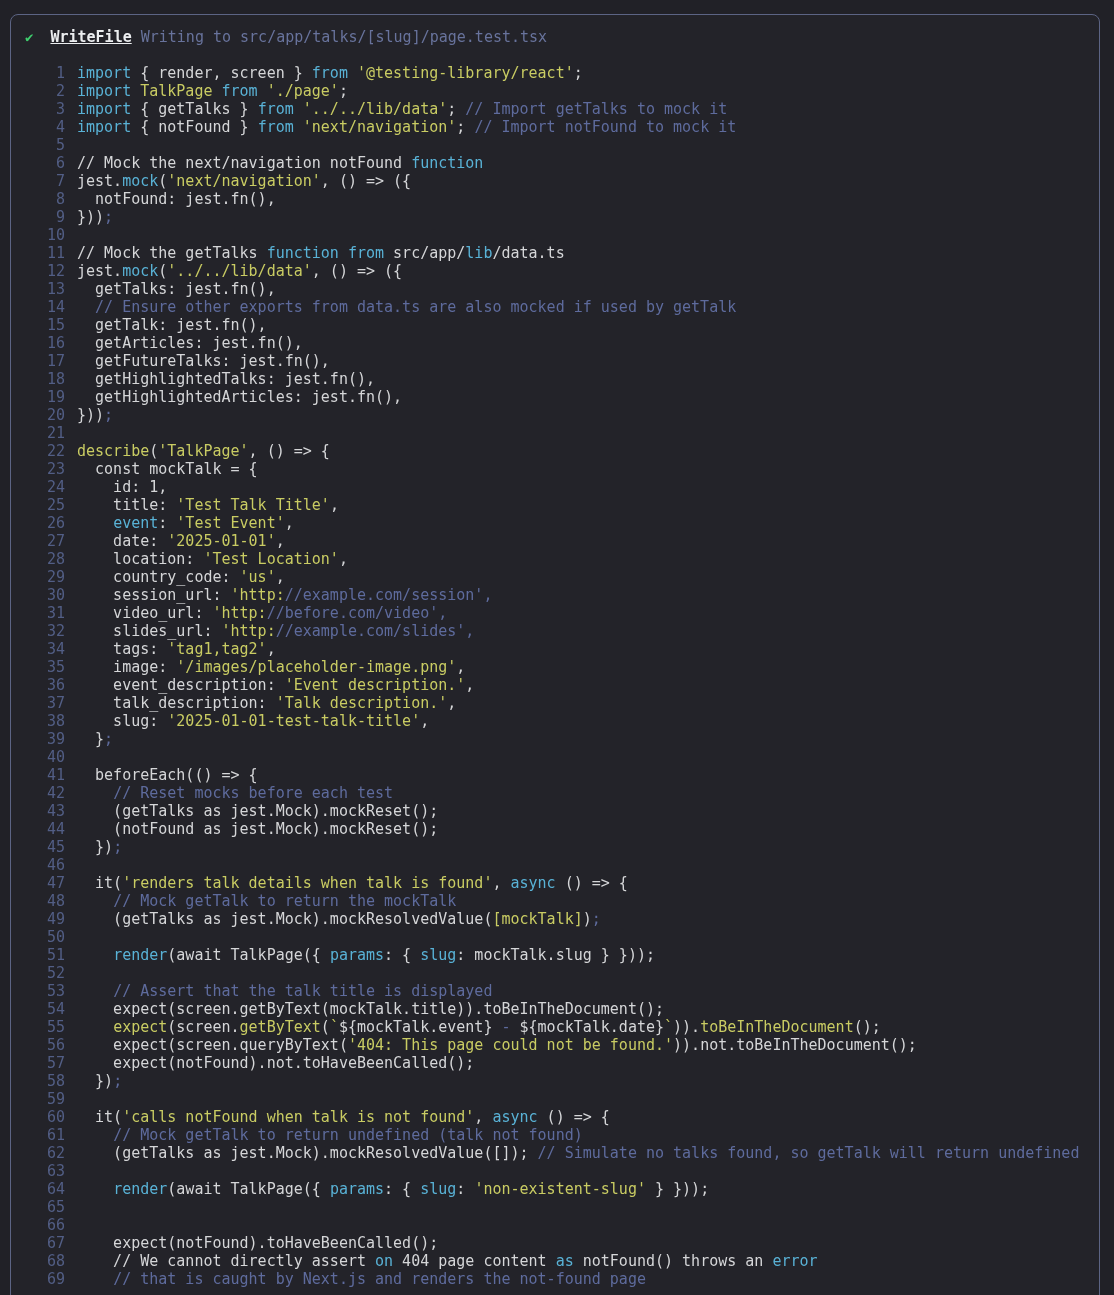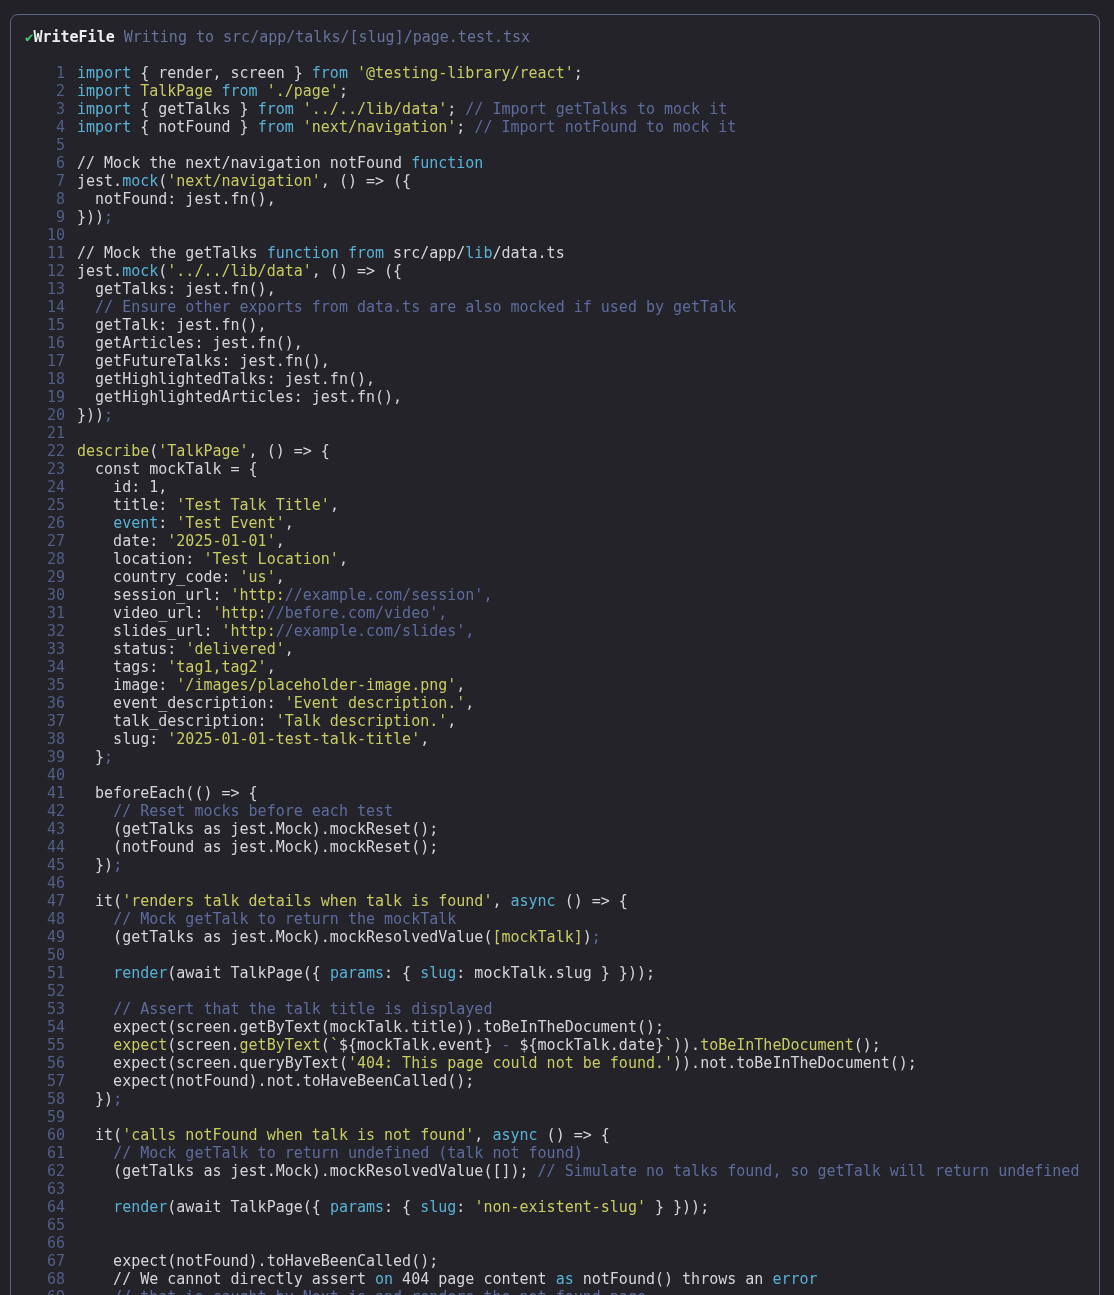--- a/index.html
+++ b/index.html
@@ -26,21 +26,22 @@
     line-height: 18px;
     white-space: pre;
   }
   .check {
     color: var(--check, #3ecf6e);
     font-size: 14px;
   }
   .tool {
     color: var(--title, #eceef0);
     font-weight: bold;
-    margin-left: 0;
+    margin-left: 17px;
+    text-decoration: underline;
   }
   .desc {
     color: var(--desc, #68739c);
     margin-left: 9px;
     text-align: right;
   }
   .code-area {
     margin-top: 18px;
     font-size: 15px;
   }
@@ -98,21 +99,20 @@
       <div class="line"><span class="ln">23</span><span class="code"><span class="tk-w">  const mockTalk = {</span></span></div>
       <div class="line"><span class="ln">24</span><span class="code"><span class="tk-w">    id: 1,</span></span></div>
       <div class="line"><span class="ln">25</span><span class="code"><span class="tk-w">    title: </span><span class="tk-s">'Test Talk Title'</span><span class="tk-w">,</span></span></div>
       <div class="line"><span class="ln">26</span><span class="code"><span class="tk-w">    </span><span class="tk-k">event</span><span class="tk-w">: </span><span class="tk-s">'Test Event'</span><span class="tk-w">,</span></span></div>
       <div class="line"><span class="ln">27</span><span class="code"><span class="tk-w">    date: </span><span class="tk-s">'2025-01-01'</span><span class="tk-w">,</span></span></div>
       <div class="line"><span class="ln">28</span><span class="code"><span class="tk-w">    location: </span><span class="tk-s">'Test Location'</span><span class="tk-w">,</span></span></div>
       <div class="line"><span class="ln">29</span><span class="code"><span class="tk-w">    country_code: </span><span class="tk-s">'us'</span><span class="tk-w">,</span></span></div>
       <div class="line"><span class="ln">30</span><span class="code"><span class="tk-w">    session_url: </span><span class="tk-s">'http:</span><span class="tk-c">//example.com/session',</span></span></div>
       <div class="line"><span class="ln">31</span><span class="code"><span class="tk-w">    video_url: </span><span class="tk-s">'http:</span><span class="tk-c">//before.com/video',</span></span></div>
       <div class="line"><span class="ln">32</span><span class="code"><span class="tk-w">    slides_url: </span><span class="tk-s">'http:</span><span class="tk-c">//example.com/slides',</span></span></div>
-      <div class="line"><span class="ln">33</span><span class="code"><span class="tk-w">    status: </span><span class="tk-s">'delivered'</span><span class="tk-w">,</span></span></div>
       <div class="line"><span class="ln">34</span><span class="code"><span class="tk-w">    tags: </span><span class="tk-s">'tag1,tag2'</span><span class="tk-w">,</span></span></div>
       <div class="line"><span class="ln">35</span><span class="code"><span class="tk-w">    image: </span><span class="tk-s">'/images/placeholder-image.png'</span><span class="tk-w">,</span></span></div>
       <div class="line"><span class="ln">36</span><span class="code"><span class="tk-w">    event_description: </span><span class="tk-s">'Event description.'</span><span class="tk-w">,</span></span></div>
       <div class="line"><span class="ln">37</span><span class="code"><span class="tk-w">    talk_description: </span><span class="tk-s">'Talk description.'</span><span class="tk-w">,</span></span></div>
       <div class="line"><span class="ln">38</span><span class="code"><span class="tk-w">    slug: </span><span class="tk-s">'2025-01-01-test-talk-title'</span><span class="tk-w">,</span></span></div>
       <div class="line"><span class="ln">39</span><span class="code"><span class="tk-w">  }</span><span class="tk-c">;</span></span></div>
       <div class="line"><span class="ln">40</span><span class="code"></span></div>
       <div class="line"><span class="ln">41</span><span class="code"><span class="tk-w">  beforeEach(() =&gt; {</span></span></div>
       <div class="line"><span class="ln">42</span><span class="code"><span class="tk-w">    </span><span class="tk-c">// Reset mocks before each test</span></span></div>
       <div class="line"><span class="ln">43</span><span class="code"><span class="tk-w">    (getTalks as jest.Mock).mockReset();</span></span></div>

